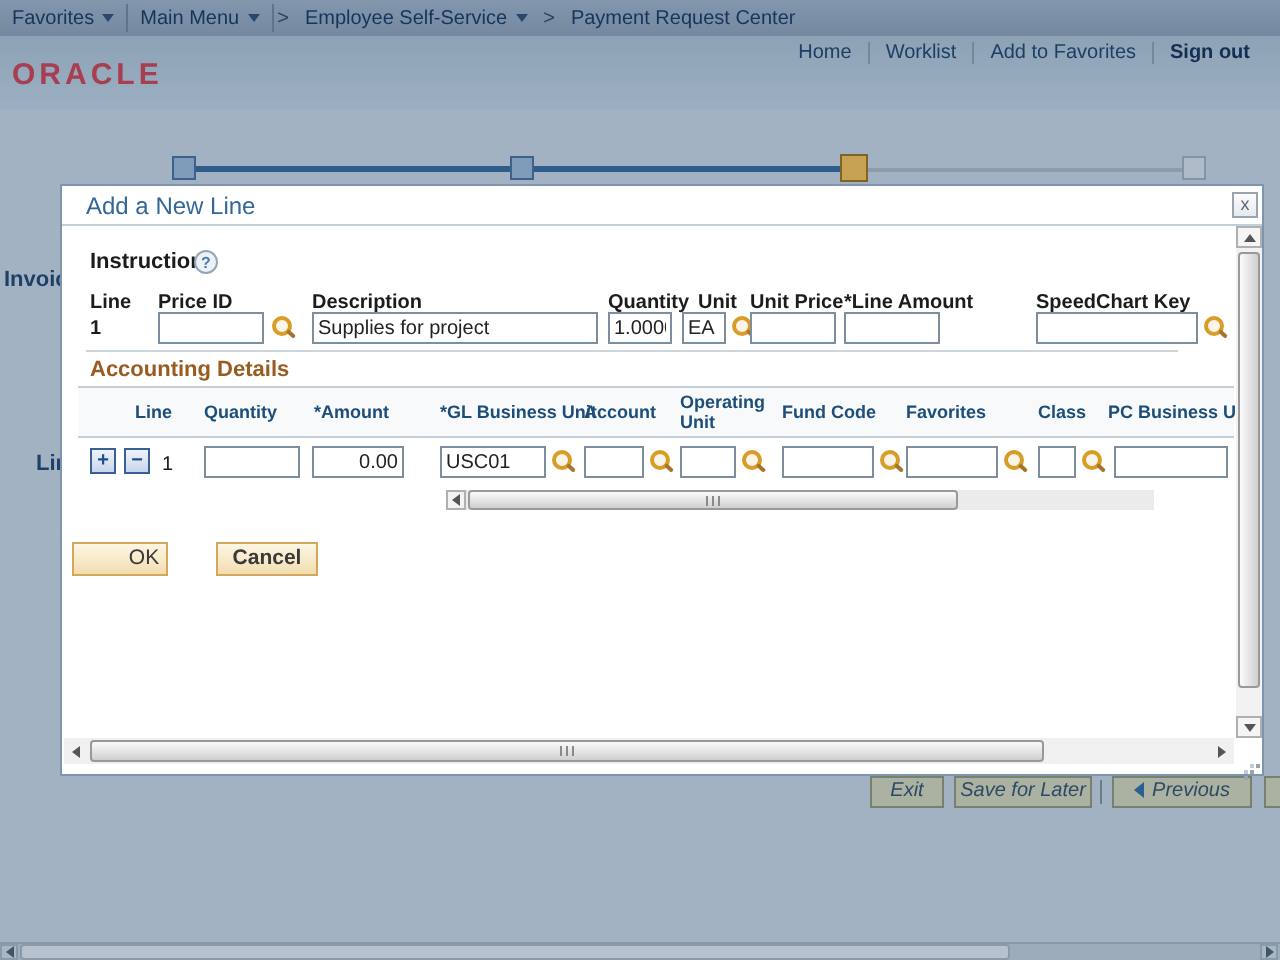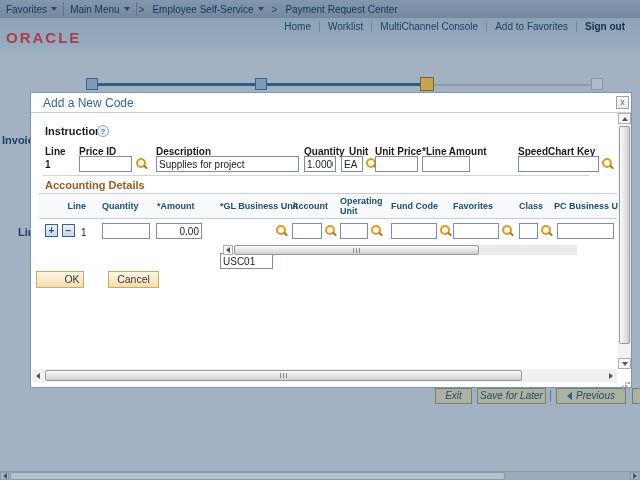--- a/index.html
+++ b/index.html
@@ -142,21 +142,20 @@
     <span class="bc-sep">&gt;</span>
     <span class="bc-item">
       <span>Payment Request Center</span>
     </span>
   </div>
 
   <div class="bar2">
     <div class="util">
       <span class="link">Home</span>
       <span class="link">Worklist</span>
-      <span class="link">MultiChannel Console</span>
       <span class="link">Add to Favorites</span>
       <span class="link signout">Sign out</span>
     </div>
     <div class="oracle">ORACLE</div>
   </div>
 
 
   <div class="wiz-line-done"></div>
   <div class="wiz-line-todo"></div>
   <div class="wiz-sq" style="left:86px; top:78px;"></div>
@@ -177,21 +176,21 @@
     <span class="pg-sb-btn" style="left:0;">
         <span class="tri-l"></span>
       </span>
     <span class="pg-thumb"></span>
     <span class="pg-sb-btn" style="left:630px;">
         <span class="tri-r"></span>
       </span>
   </div>
 
   <div class="modal">
-    <div class="m-title">Add a New Code</div>
+    <div class="m-title">Add a New Line</div>
     <div class="m-close">x</div>
     <div class="m-title-line"></div>
 
     <div class="lbl" style="left:14px; top:32px; font-size:11px;">Instructions</div>
     <div class="help">?</div>
 
     <div class="lbl" style="left:14px; top:53px;">Line</div>
     <div class="lbl" style="left:48px; top:53px;">Price ID</div>
     <div class="lbl" style="left:125px; top:53px;">Description</div>
     <div class="lbl" style="left:273px; top:53px;">Quantity</div>
@@ -225,21 +224,21 @@
     <div class="ghl" style="left:360px; top:108px;">Fund Code</div>
     <div class="ghl" style="left:422px; top:108px;">Favorites</div>
     <div class="ghl" style="left:488px; top:108px;">Class</div>
     <div class="ghl" style="left:523px; top:108px;">PC Business Unit</div>
 
     <div class="rowbtn" style="left:14px;">+</div>
     <div class="rowbtn" style="left:31px;">−</div>
     <div class="lbl" style="left:50px; top:134px; font-weight:normal;">1</div>
     <input class="inp" style="left: 71px; top: 130px; width: 48px;" value="">
     <input class="inp num" style="left: 125px; top: 130px; width: 46px;" value="0.00">
-    <input class="inp" style="left: 189px; top: 130px; width: 53px; margin-top: 30px;" value="USC01">
+    <input class="inp" style="left: 189px; top: 130px; width: 53px;" value="USC01">
     <span class="mag" style="left:244px; top:131px;"></span>
     <input class="inp" style="left: 261px; top: 130px; width: 30px;" value="">
     <span class="mag" style="left:293px; top:131px;"></span>
     <input class="inp" style="left: 309px; top: 130px; width: 28px;" value="">
     <span class="mag" style="left:339px; top:131px;"></span>
     <input class="inp" style="left: 360px; top: 130px; width: 46px;" value="">
     <span class="mag" style="left:408px; top:131px;"></span>
     <input class="inp" style="left: 422px; top: 130px; width: 46px;" value="">
     <span class="mag" style="left:470px; top:131px;"></span>
     <input class="inp" style="left: 488px; top: 130px; width: 19px;" value="">
@@ -247,21 +246,21 @@
     <input class="inp" style="left: 526px; top: 130px; width: 57px;" value="">
 
     <div class="in-sb">
       <span class="in-sb-btn">
           <span class="tri-l2"></span>
         </span>
       <span class="in-thumb grip"></span>
     </div>
 
     <div class="btn" style="left:5px; width:48px;padding-left:24px;">OK</div>
-    <div class="btn" style="left:77px; width:51px;">Cancel</div>
+    <div class="btn" style="left:77px; width:51px;font-weight:bold;">Cancel</div>
 
     <div class="h-sb">
       <span class="h-sb-btn" style="left:0;">
           <span class="tri-l2"></span>
         </span>
       <span class="h-thumb grip"></span>
       <span class="h-sb-btn" style="left:573px;">
           <span class="tri-r2"></span>
         </span>
     </div>

